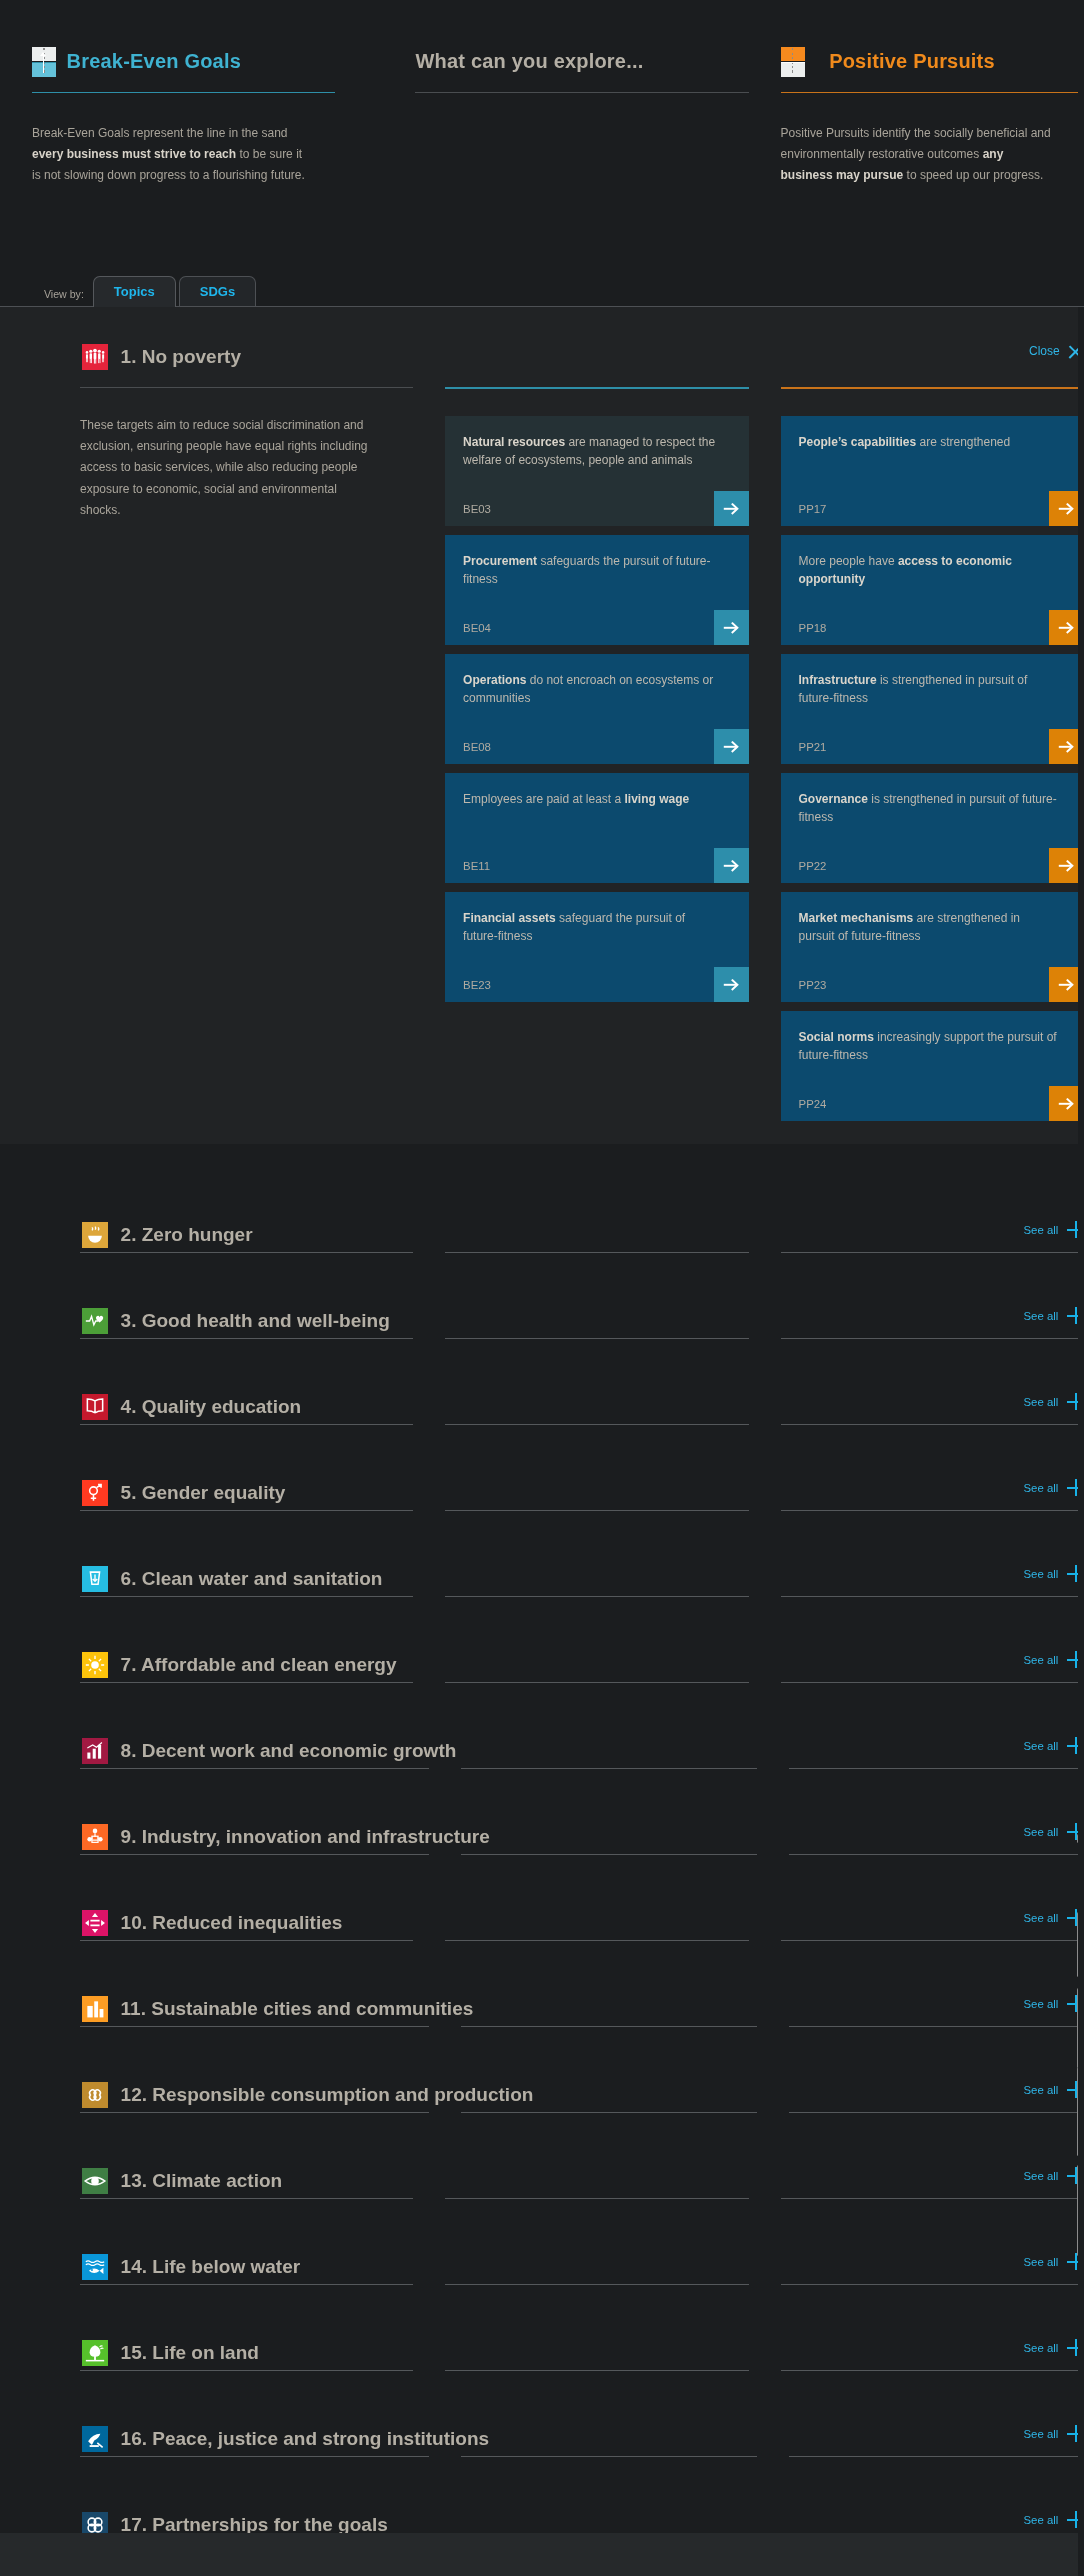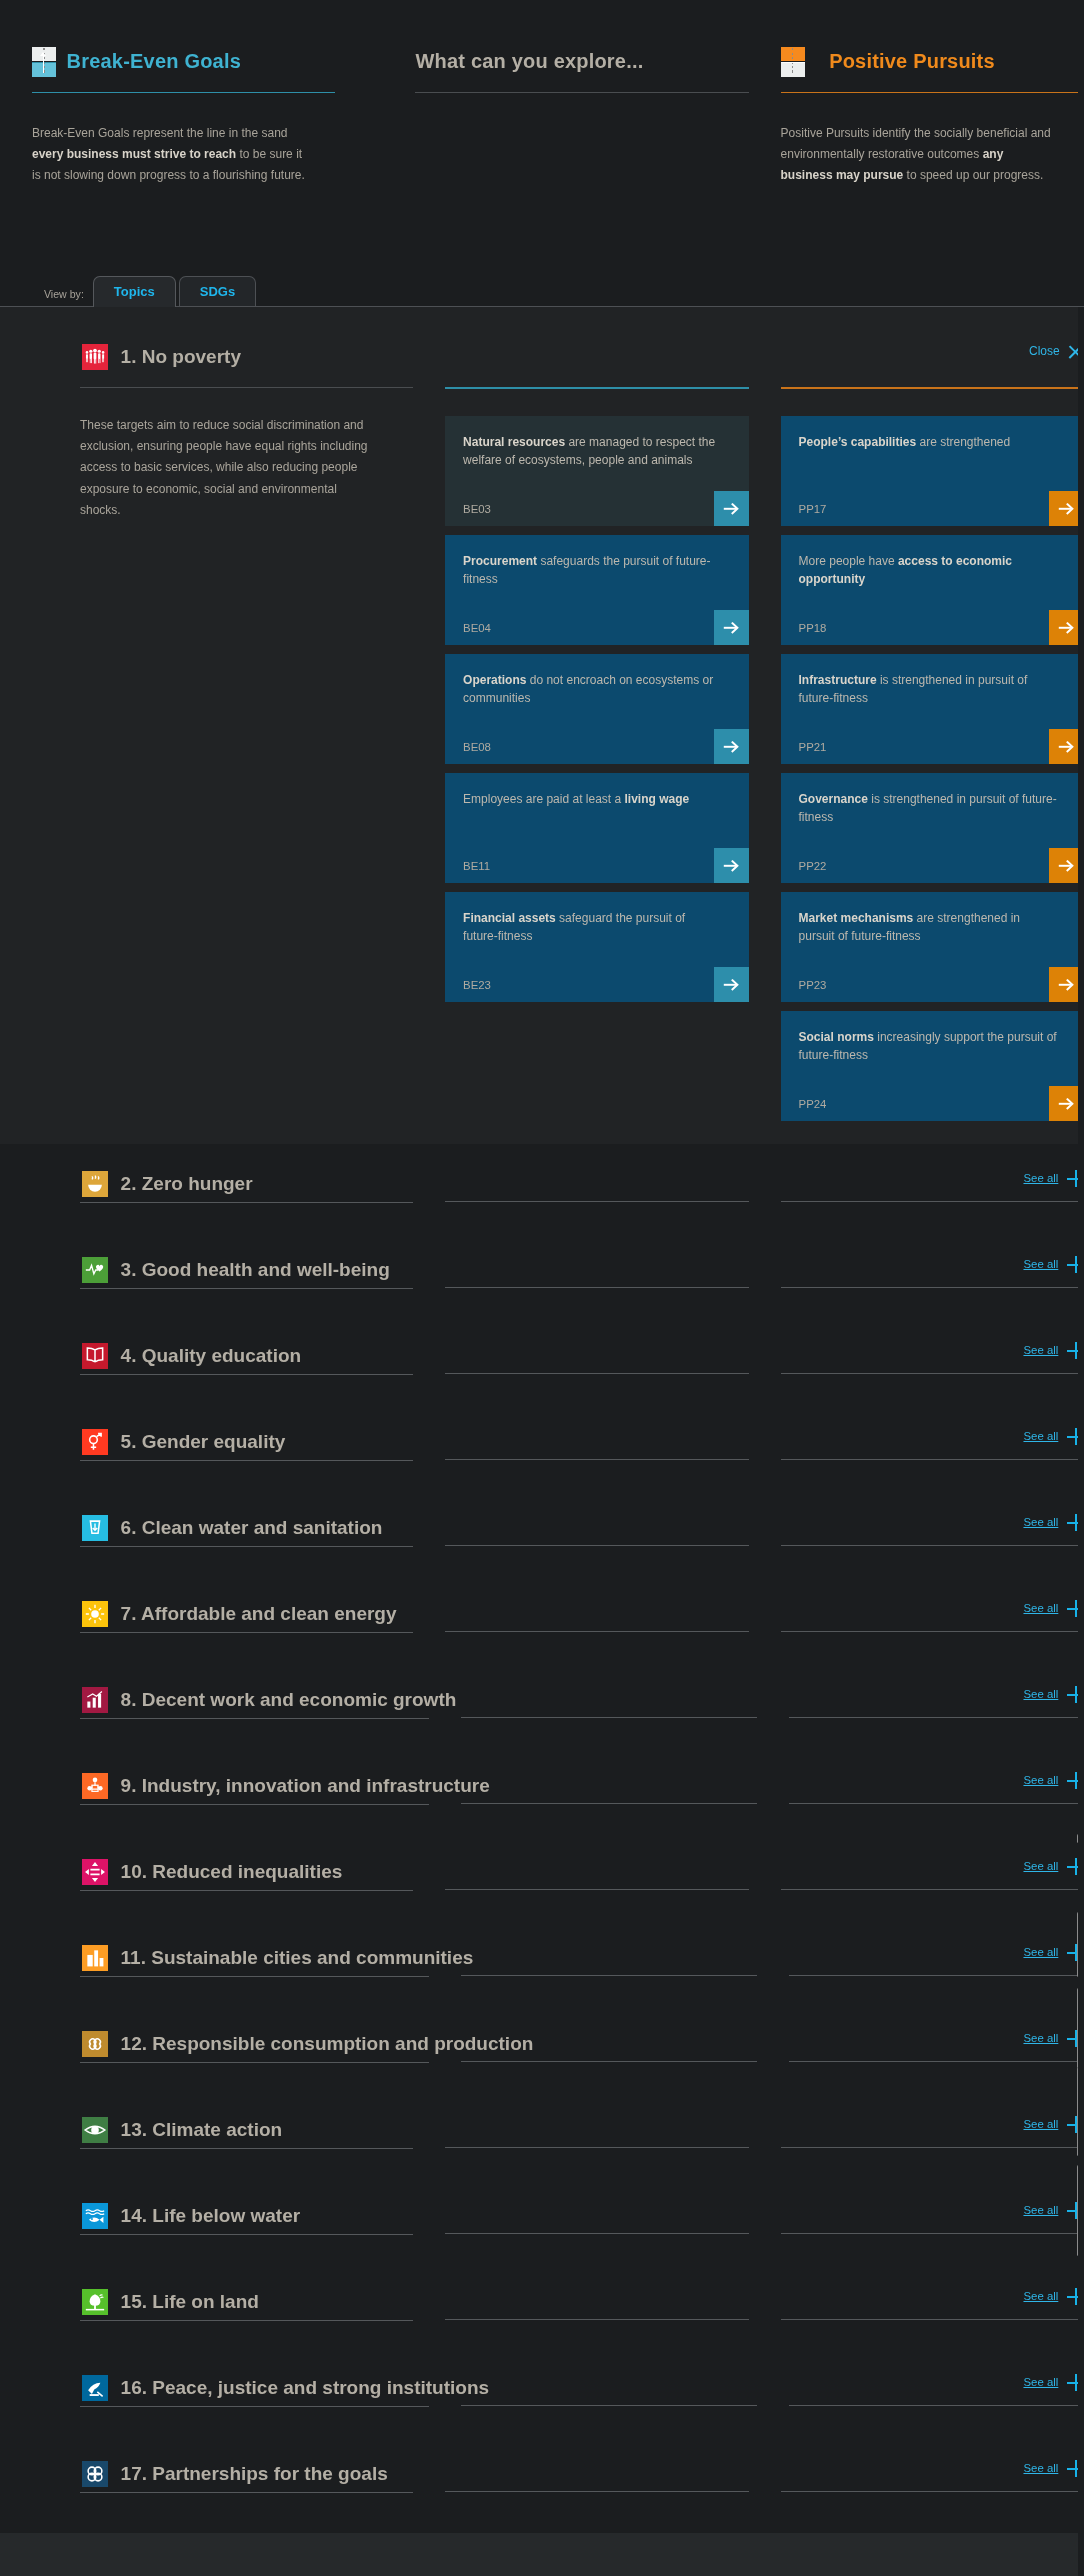--- a/index.html
+++ b/index.html
@@ -210,40 +210,40 @@
     cursor: pointer;
   }
   .card-arrow.be { background: #2d8eab; }
   .card-arrow.pp { background: #dd8206; }
   .card-arrow svg { display:block; }
 
   
   .rows { margin-top: 23px; }
   .row {
     display: flex;
-    align-items: flex-start;
+    align-items: flex-end;
     height: 86px;
     position: relative;
   }
   .row-left { width: 349px; margin-left: 80px; }
   .row-mid  { width: 318px; margin-left: 32px; }
   .row-right{ width: 318px; margin-left: 32px; position: relative; }
 
   .row-head { display:flex; align-items:center; gap:10.6px; height: 35px; }
   .row-rule { height: 0.8px; background: #55585b; }
   .row-rule.mid { margin-top: 34px; }
   .row-rule.right { margin-top: 34px; }
 
   .see-all {
     position: absolute;
     right: 0; top: 3px;
     display: flex; align-items: center; gap: 9px;
     cursor: pointer;
   }
-  .see-all-label { font-size: 11.4px; color: #2fb6e8; text-decoration: underline; }
+  .see-all-label { font-size: 11.4px; color: #2fb6e8; }
   .plus { width: 16.7px; height: 16.7px; position: relative; }
   .plus::before, .plus::after {
     content:""; position:absolute; background:#18b2e8;
   }
   .plus::before { left: 7.6px; top: 0; width: 2.3px; height: 16.7px; }
   .plus::after  { left: 0; top: 7.6px; width: 16.7px; height: 2.3px; }
 
   
   .edge-ticks { position: absolute; right: 1.5px; top: 0; width: 6px; height: 100%; pointer-events:none; }
   .edge-tick { position:absolute; right:0; width:6px; background:#8c8c8c; border-radius:1.5px; }

